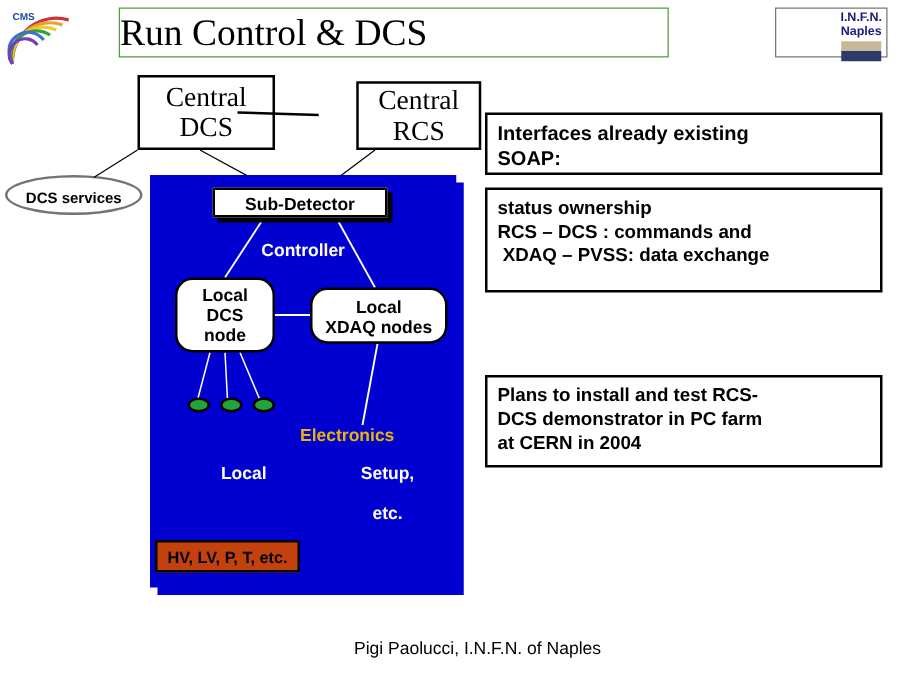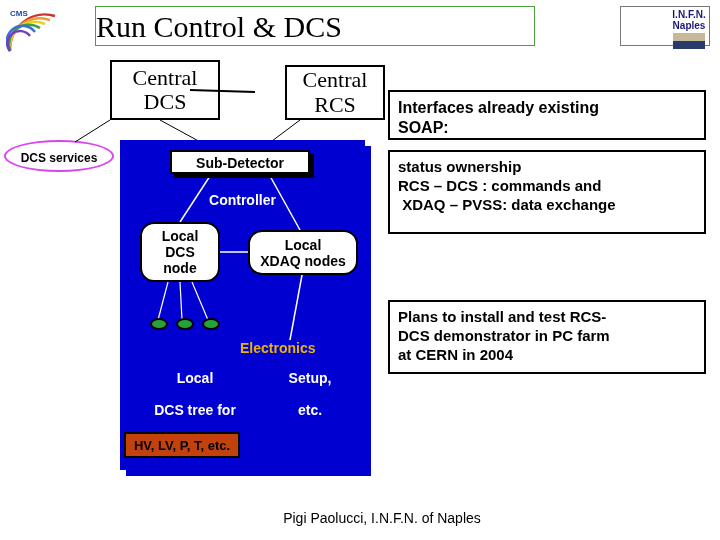--- a/index.html
+++ b/index.html
@@ -63,21 +63,21 @@
     background: #fff;
     margin-left: 30px;
   }
   #central-dcs { left: 80px; top: 60px; width: 110px; height: 60px; }
   #central-rcs { left: 255px; top: 65px; width: 100px; height: 55px; }
 
   .ellipse {
     position: absolute;
     left: 4px; top: 140px;
     width: 110px; height: 32px;
-    border: 2px solid #d946ef;
+    border: 2px solid #737373;
     border-radius: 50%;
     text-align: center;
     font-family: Arial, sans-serif;
     font-weight: bold;
     font-size: 12px;
     line-height: 32px;
   }
 
   .blue-panel {
     position: absolute;
@@ -259,21 +259,20 @@
 
   <div class="dots">
     <div class="d"></div>
     <div class="d"></div>
     <div class="d"></div>
   </div>
 
   <div class="electronics-lbl">Electronics</div>
 
   <div id="lbl-local" class="under-blue">Local</div>
-  <div id="lbl-tree" class="under-blue">DCS tree for</div>
   <div id="lbl-setup" class="under-blue">Setup,</div>
   <div id="lbl-etc" class="under-blue">etc.</div>
 
   <div class="hvlv">HV, LV, P, T, etc.</div>
 </div>
 
 <div id="info1" class="info-box">
   <div>Interfaces already existing</div>
   <div>SOAP:</div>
 </div>

